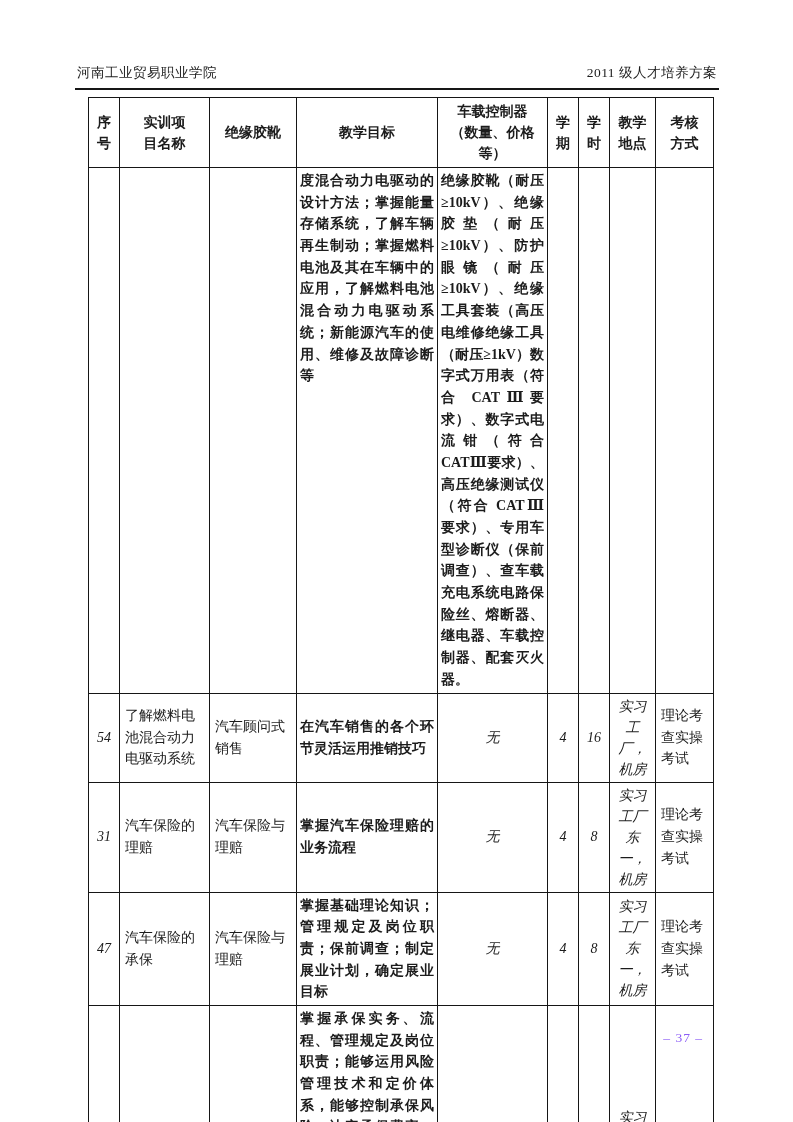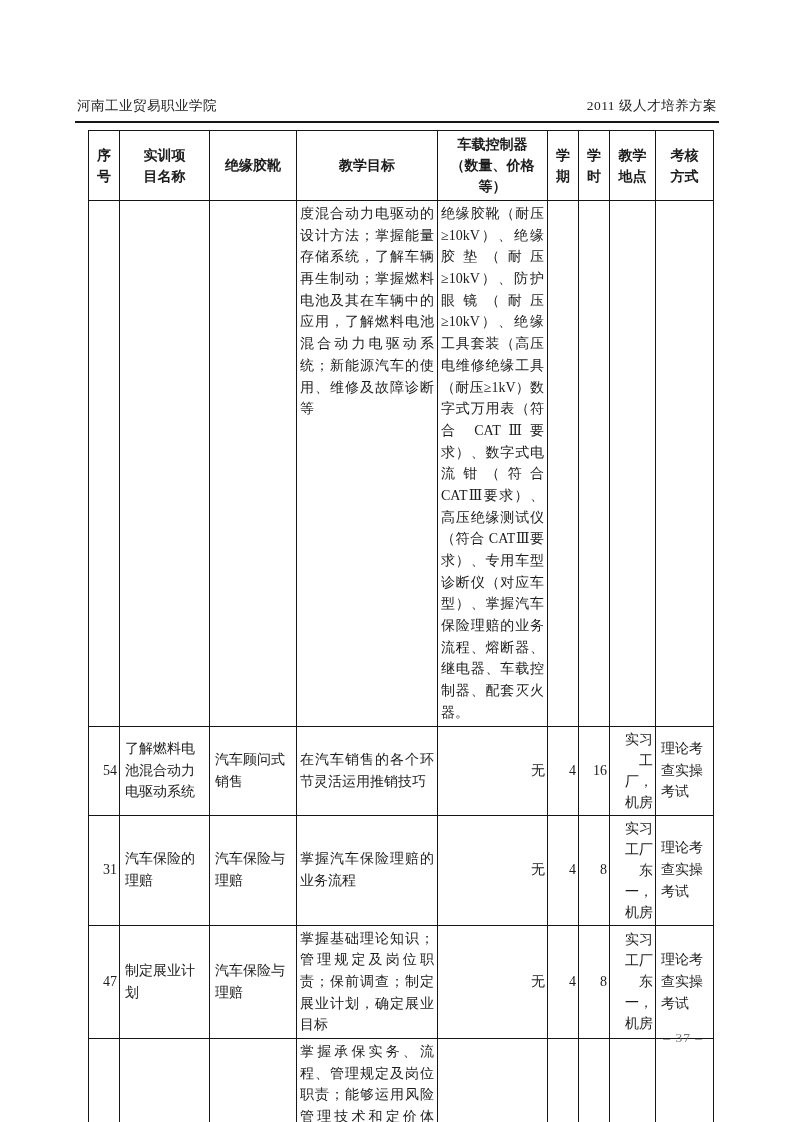--- a/index.html
+++ b/index.html
@@ -11,49 +11,48 @@
     font-family:"Liberation Serif","DejaVu Serif",serif;
     color:#1c1c1c;
     overflow:hidden;
   }
   .content { position:absolute; left:75px; top:64px; width:644px; }
   .page-header {
     display:flex; justify-content:space-between; align-items:flex-end;
     font-size:13.5px; letter-spacing:0.5px;
     padding:0 2px 6px 2px;
     border-bottom:2.5px solid #161616;
-    margin-top:33px;
   }
   .doc-table {
     border-collapse:collapse; table-layout:fixed;
     width:625px; margin:7px 0 0 13px;
   }
   .doc-table th, .doc-table td {
     border:1.6px solid #161616;
     font-size:14px;
     vertical-align:middle;
     overflow:hidden;
   }
   .doc-table th {
     font-weight:bold; text-align:center;
     white-space:pre-line; line-height:1.5;
     padding:3px 0;
   }
   .doc-table thead tr { height:54px; }
-  td.c   { text-align:right; padding:2px 2px; }
+  td.c   { text-align:center; padding:2px 2px;font-style:italic; }
   td.l   { text-align:left; padding:2px 5px; line-height:1.55; }
-  td.j   { text-align:justify; text-justify:inter-character; padding:2px 3px; line-height:1.55; }
+  td.j   { text-align:justify; text-justify:inter-character; padding:2px 3px; line-height:1.55;font-weight:bold; }
   td.top { vertical-align:top; }
   td.prel{ white-space:pre-line; line-height:1.5; }
   tr.r45 { height:62px; }
   tr.r46 { height:72px; }
   tr.r47 { height:80px; }
   .page-footer {
     position:absolute; top:1030px; right:90px;
-    font-size:13.5px; letter-spacing:1px; color:#737373;
+    font-size:13.5px; letter-spacing:1px; color:#8b5cf6;
   }
 </style>
 </head>
 <body>
 
 <div class="page">
   <div class="content">
 
     <div class="page-header">
       <span>河南工业贸易职业学院</span>
@@ -91,21 +90,21 @@
           <th>考核
 方式</th>
         </tr>
       </thead>
       <tbody>
         <tr>
           <td class="c"></td>
           <td class="l"></td>
           <td class="l"></td>
           <td class="j top">度混合动力电驱动的设计方法；掌握能量存储系统，了解车辆再生制动；掌握燃料电池及其在车辆中的应用，了解燃料电池混合动力电驱动系统；新能源汽车的使用、维修及故障诊断等</td>
-          <td class="j top">绝缘胶靴（耐压≥10kV）、绝缘胶垫（耐压≥10kV）、防护眼镜（耐压≥10kV）、绝缘工具套装（高压电维修绝缘工具（耐压≥1kV）数字式万用表（符合 CATⅢ要求）、数字式电流钳（符合 CATⅢ要求）、高压绝缘测试仪（符合 CATⅢ要求）、专用车型诊断仪（对应车型）、掌握汽车保险理赔的业务流程、熔断器、继电器、车载控制器、配套灭火器。</td>
+          <td class="j top">绝缘胶靴（耐压≥10kV）、绝缘胶垫（耐压≥10kV）、防护眼镜（耐压≥10kV）、绝缘工具套装（高压电维修绝缘工具（耐压≥1kV）数字式万用表（符合 CATⅢ要求）、数字式电流钳（符合 CATⅢ要求）、高压绝缘测试仪（符合 CATⅢ要求）、专用车型诊断仪（保前调查）、查车载充电系统电路保险丝、熔断器、继电器、车载控制器、配套灭火器。</td>
           <td class="c"></td>
           <td class="c"></td>
           <td class="c prel"></td>
           <td class="l"></td>
         </tr>
         <tr class="r45">
           <td class="c">54</td>
           <td class="l">了解燃料电池混合动力电驱动系统</td>
           <td class="l">汽车顾问式销售</td>
           <td class="j">在汽车销售的各个环节灵活运用推销技巧</td>
@@ -126,21 +125,21 @@
           <td class="c">4</td>
           <td class="c">8</td>
           <td class="c prel">实习
 工厂
 东一，
 机房</td>
           <td class="l">理论考查实操考试</td>
         </tr>
         <tr class="r47">
           <td class="c">47</td>
-          <td class="l">制定展业计划</td>
+          <td class="l">汽车保险的承保</td>
           <td class="l">汽车保险与理赔</td>
           <td class="j">掌握基础理论知识；管理规定及岗位职责；保前调查；制定展业计划，确定展业目标</td>
           <td class="c">无</td>
           <td class="c">4</td>
           <td class="c">8</td>
           <td class="c prel">实习
 工厂
 东一，
 机房</td>
           <td class="l">理论考查实操考试</td>

